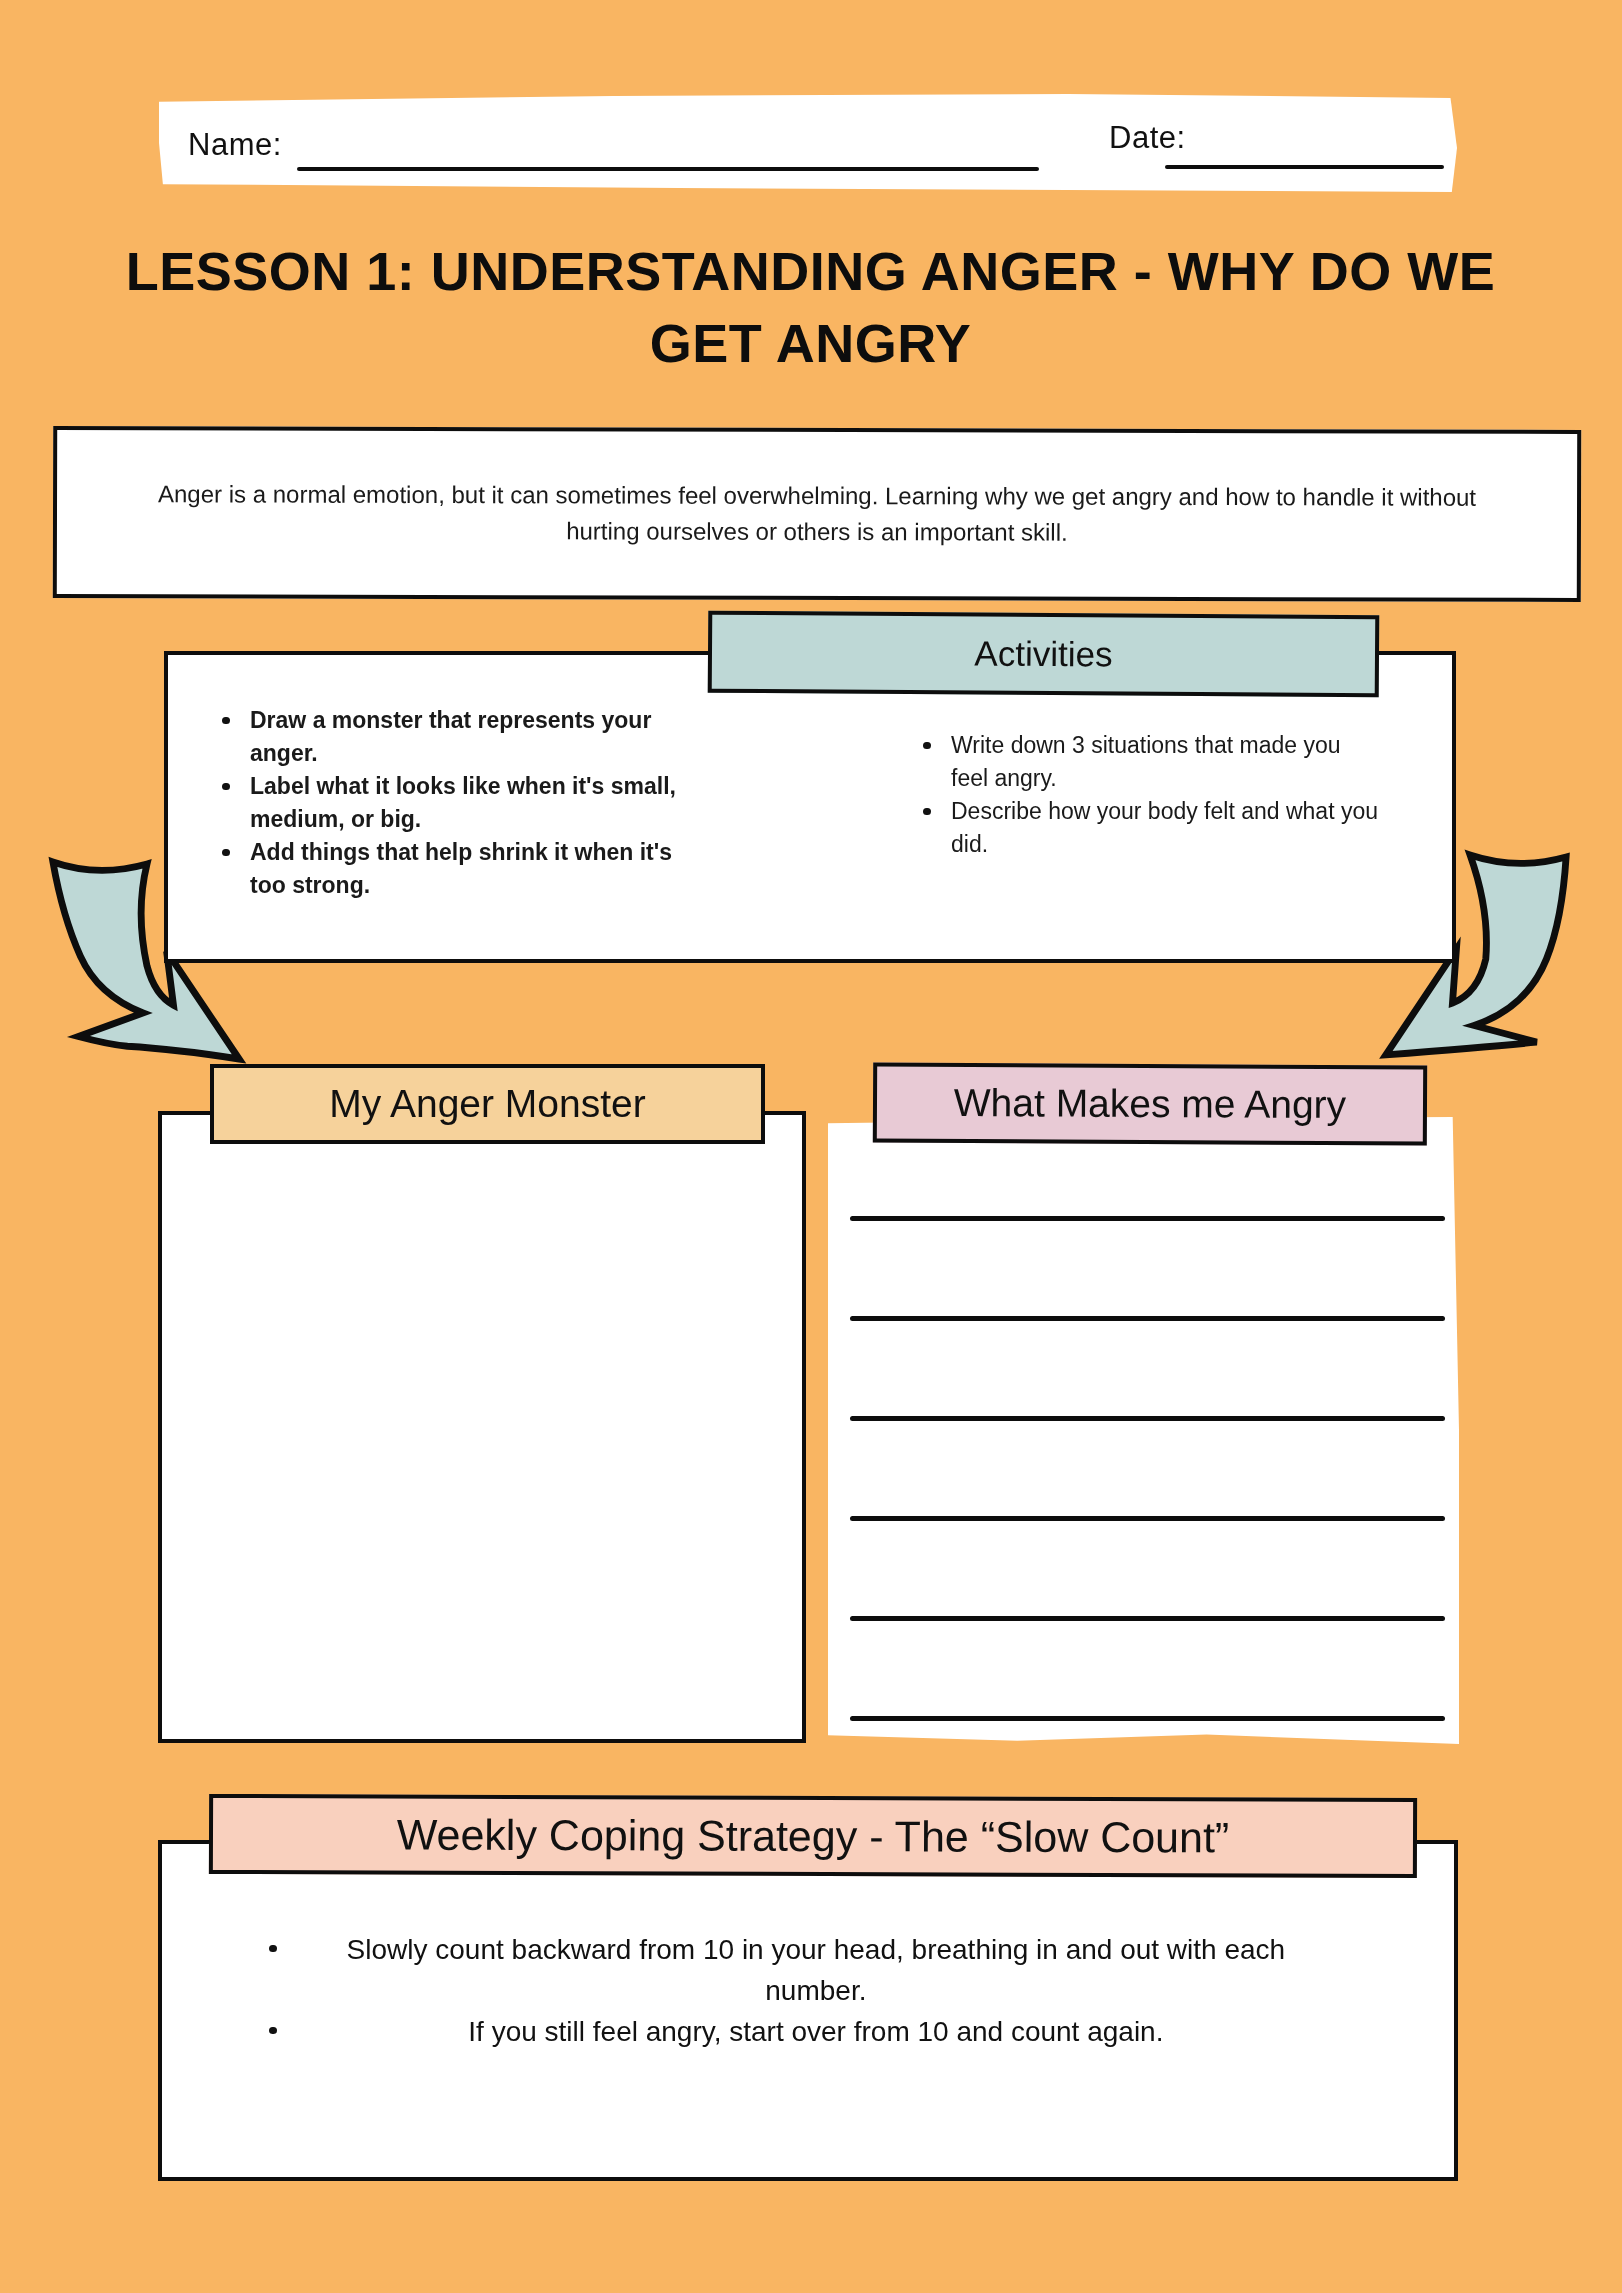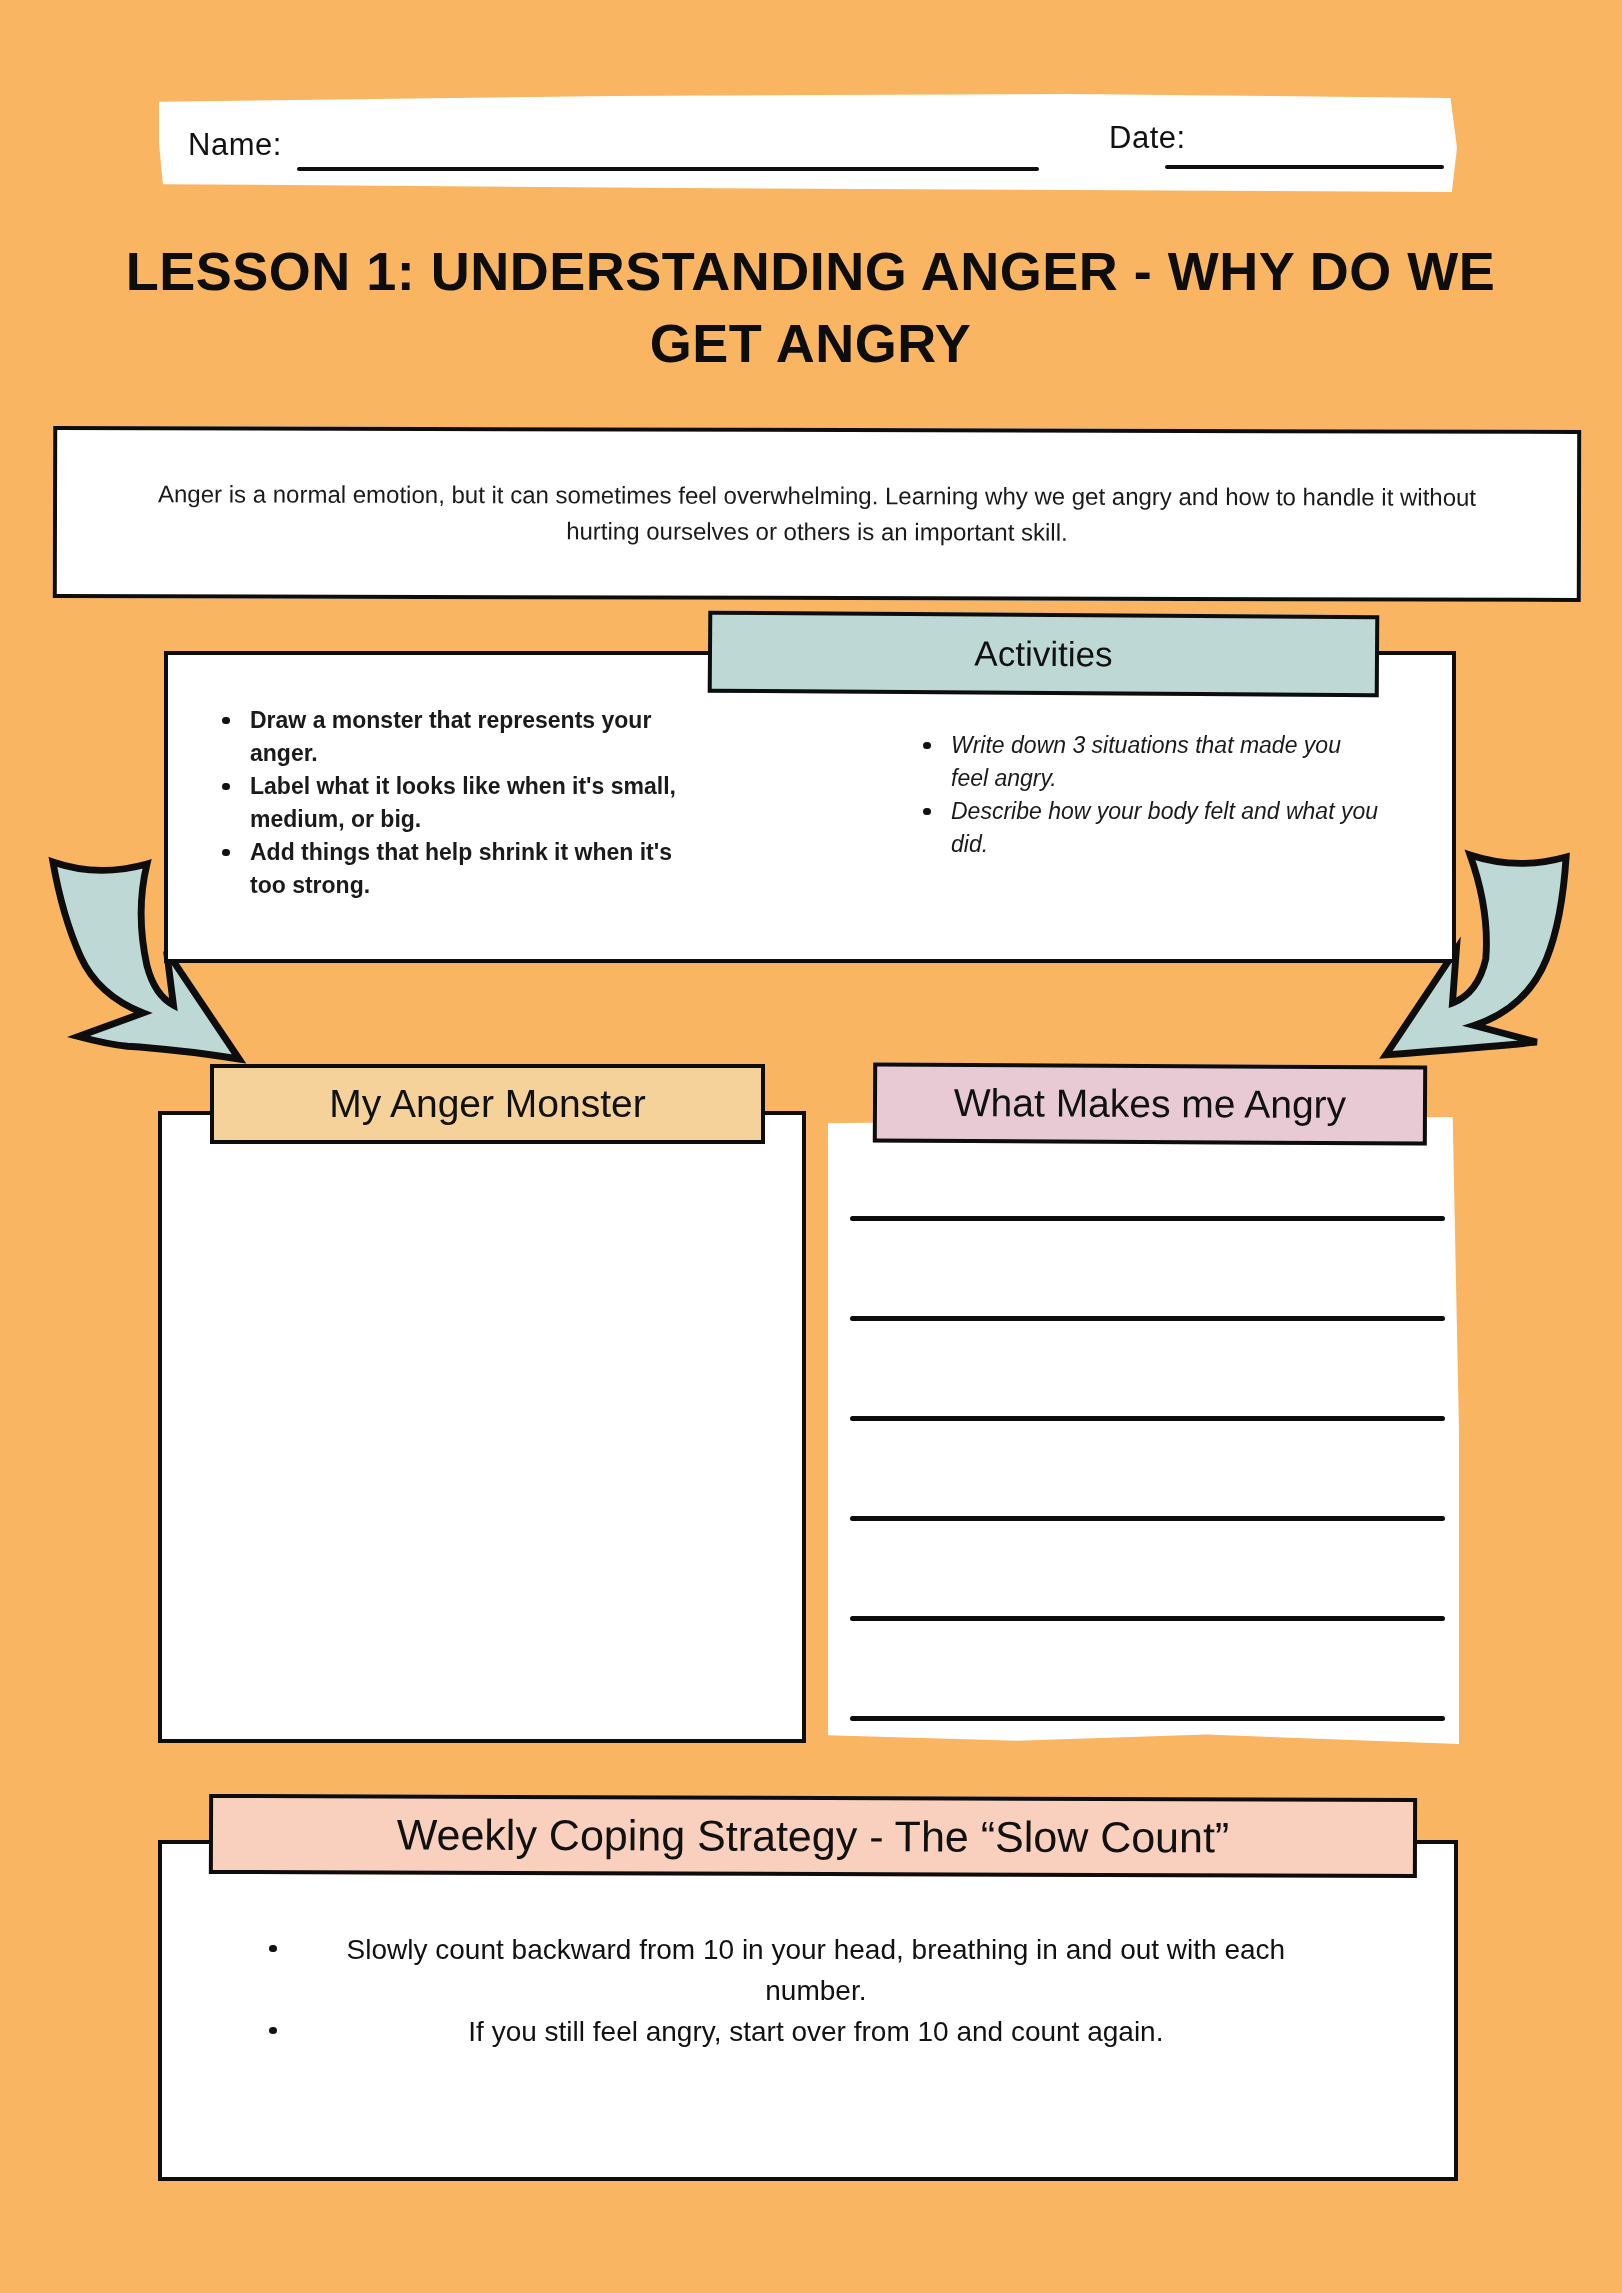--- a/index.html
+++ b/index.html
@@ -49,21 +49,21 @@
   .tab-angry { left: 873px; top: 1064px; width: 554px; height: 80px; background: #E8CAD5; font-size: 39px; transform: rotate(0.3deg); }
   .tab-coping { left: 209px; top: 1796px; width: 1208px; height: 80px; background: #F9D0BE; font-size: 43px; transform: rotate(0.2deg); }
 
   ul.blist { list-style: none; margin: 0; padding: 0; }
   ul.blist li { position: relative; }
   ul.blist li .dot {
     position: absolute; width: 7.8px; height: 7.8px; border-radius: 50%; background: #111;
   }
   .act-col { font-size: 23px; line-height: 33px; color: #1a1a1a; }
   .act-left { left: 250px; top: 704px; width: 461px; font-weight: bold; }
-  .act-right { left: 951px; top: 729px; width: 431px; font-style: italic; }
+  .act-right { left: 951px; top: 729px; width: 431px; }
   .act-col li .dot { left: -28px; top: 12.7px; }
 
   .monster-box { left: 158px; top: 1111px; width: 648px; height: 632px; }
   .angry-box {
     left: 828px; top: 1117px; width: 631px; height: 627px; background: #fff;
     clip-path: polygon(0 1%, 50% 0.3%, 99% 0, 100% 50%, 100% 100%, 60% 98.5%, 30% 99.5%, 0 98.6%);
   }
   .write-line { position: absolute; left: 21.6px; width: 595px; height: 4.9px; background: #0d0d0d; border-radius: 2.9px; }
 
   .coping-box { left: 158px; top: 1840px; width: 1300px; height: 341px; }

